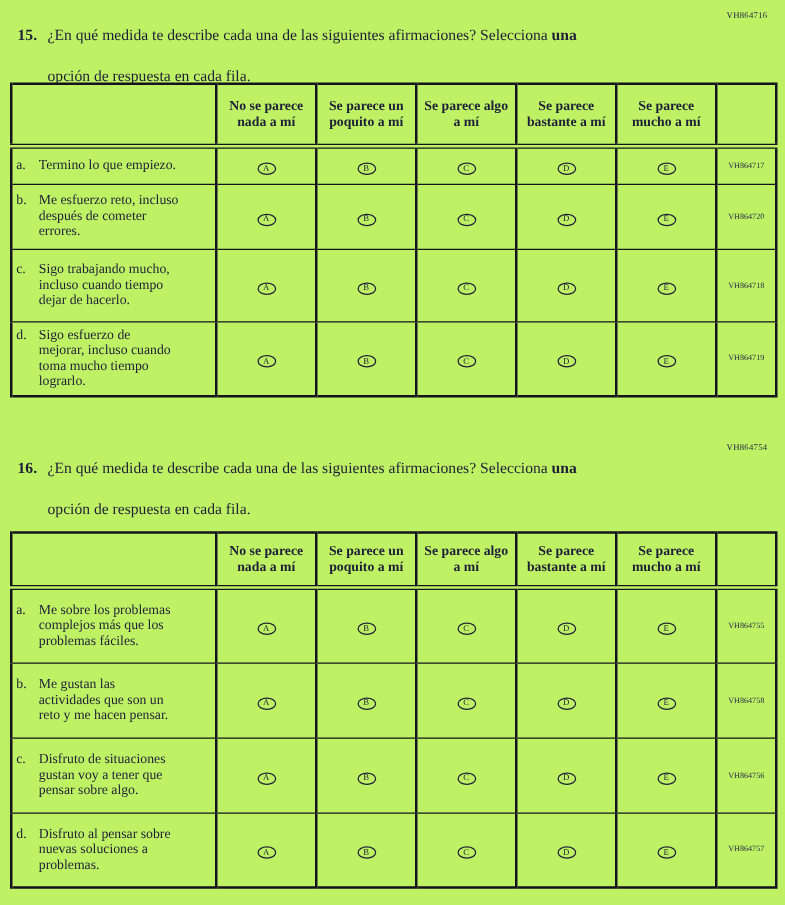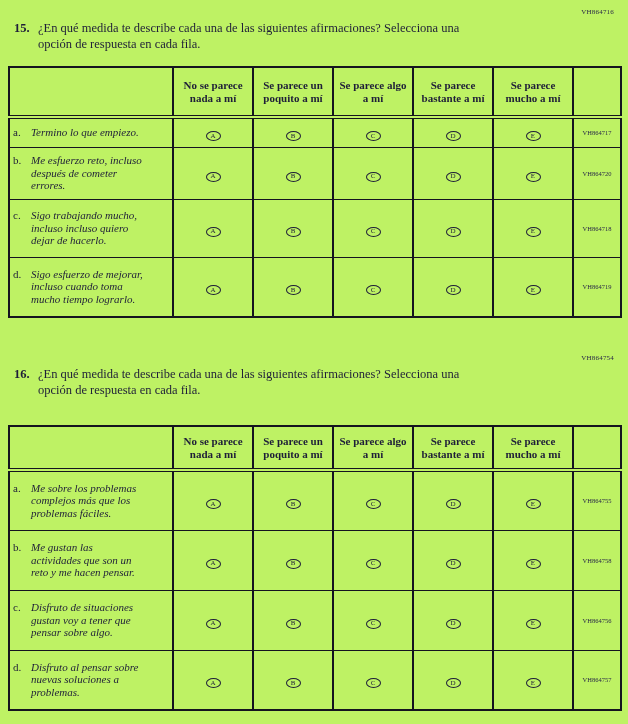--- a/index.html
+++ b/index.html
@@ -18,22 +18,22 @@
     position:absolute; top:0; right:14px;
     font-size:7px; letter-spacing:0.2px; color:#2a2a48;
   }
   .prompt {
     position:absolute; top:12px; left:14px;
     display:flex; align-items:flex-start;
     font-size:12.5px; line-height:1.28;
   }
   .qnum { flex:none; width:24px; font-weight:700; }
   .qtext { width:505px; }
-  .bold { font-weight:400; }
-  .line2 { display:block; }
+  .bold { font-weight:700; }
+  .line2 { display:block;margin-top:17px; }
 
   table.matrix {
     position:absolute; left:8px;
     border-collapse:collapse;
     table-layout:fixed;
     width:612px;
     border:2px solid #14141f;
   }
   #q15 table.matrix { top:58px; }
   #q16 table.matrix { top:71px; }
@@ -47,21 +47,21 @@
   }
   table.matrix thead th {
     border-bottom:4px double #14141f;
     font-size:11px; font-weight:700;
     text-align:center; line-height:1.15;
     padding:4px 2px;
   }
   td.stmt { vertical-align:top; padding:3px 2px 3px 4px; }
   .stmt-inner { display:flex; }
   .rl { flex:none; width:18px; font-size:11px; line-height:1.14; }
-  .rt { font-size:11px; line-height:1.14; max-width:112px;font-style:italic; }
+  .rt { font-size:11px; line-height:1.14; max-width:112px; }
   td.opt { text-align:center; }
   .bubble {
     display:inline-flex; align-items:center; justify-content:center;
     width:15px; height:10px;
     border:1px solid #1e1e38; border-radius:50%;
     font-size:7px; line-height:9px;
     color:#1e1e38; cursor:pointer;
     box-sizing:border-box;
   }
   td.codec { text-align:center; font-size:6.5px; padding:1px; color:#2a2a48; }
@@ -138,21 +138,21 @@
           <td class="opt"><span class="bubble">B</span></td>
           <td class="opt"><span class="bubble">C</span></td>
           <td class="opt"><span class="bubble">D</span></td>
           <td class="opt"><span class="bubble">E</span></td>
           <td class="codec">VH864720</td>
         </tr>
         <tr class="r2">
           <td class="stmt">
             <div class="stmt-inner">
                 <span class="rl">c.</span>
-                <span class="rt">Sigo trabajando mucho, incluso incluso quiero dejar de hacerlo.</span>
+                <span class="rt">Sigo trabajando mucho, incluso cuando tiempo dejar de hacerlo.</span>
               </div>
           </td>
           <td class="opt"><span class="bubble">A</span></td>
           <td class="opt"><span class="bubble">B</span></td>
           <td class="opt"><span class="bubble">C</span></td>
           <td class="opt"><span class="bubble">D</span></td>
           <td class="opt"><span class="bubble">E</span></td>
           <td class="codec">VH864718</td>
         </tr>
         <tr class="r3">

